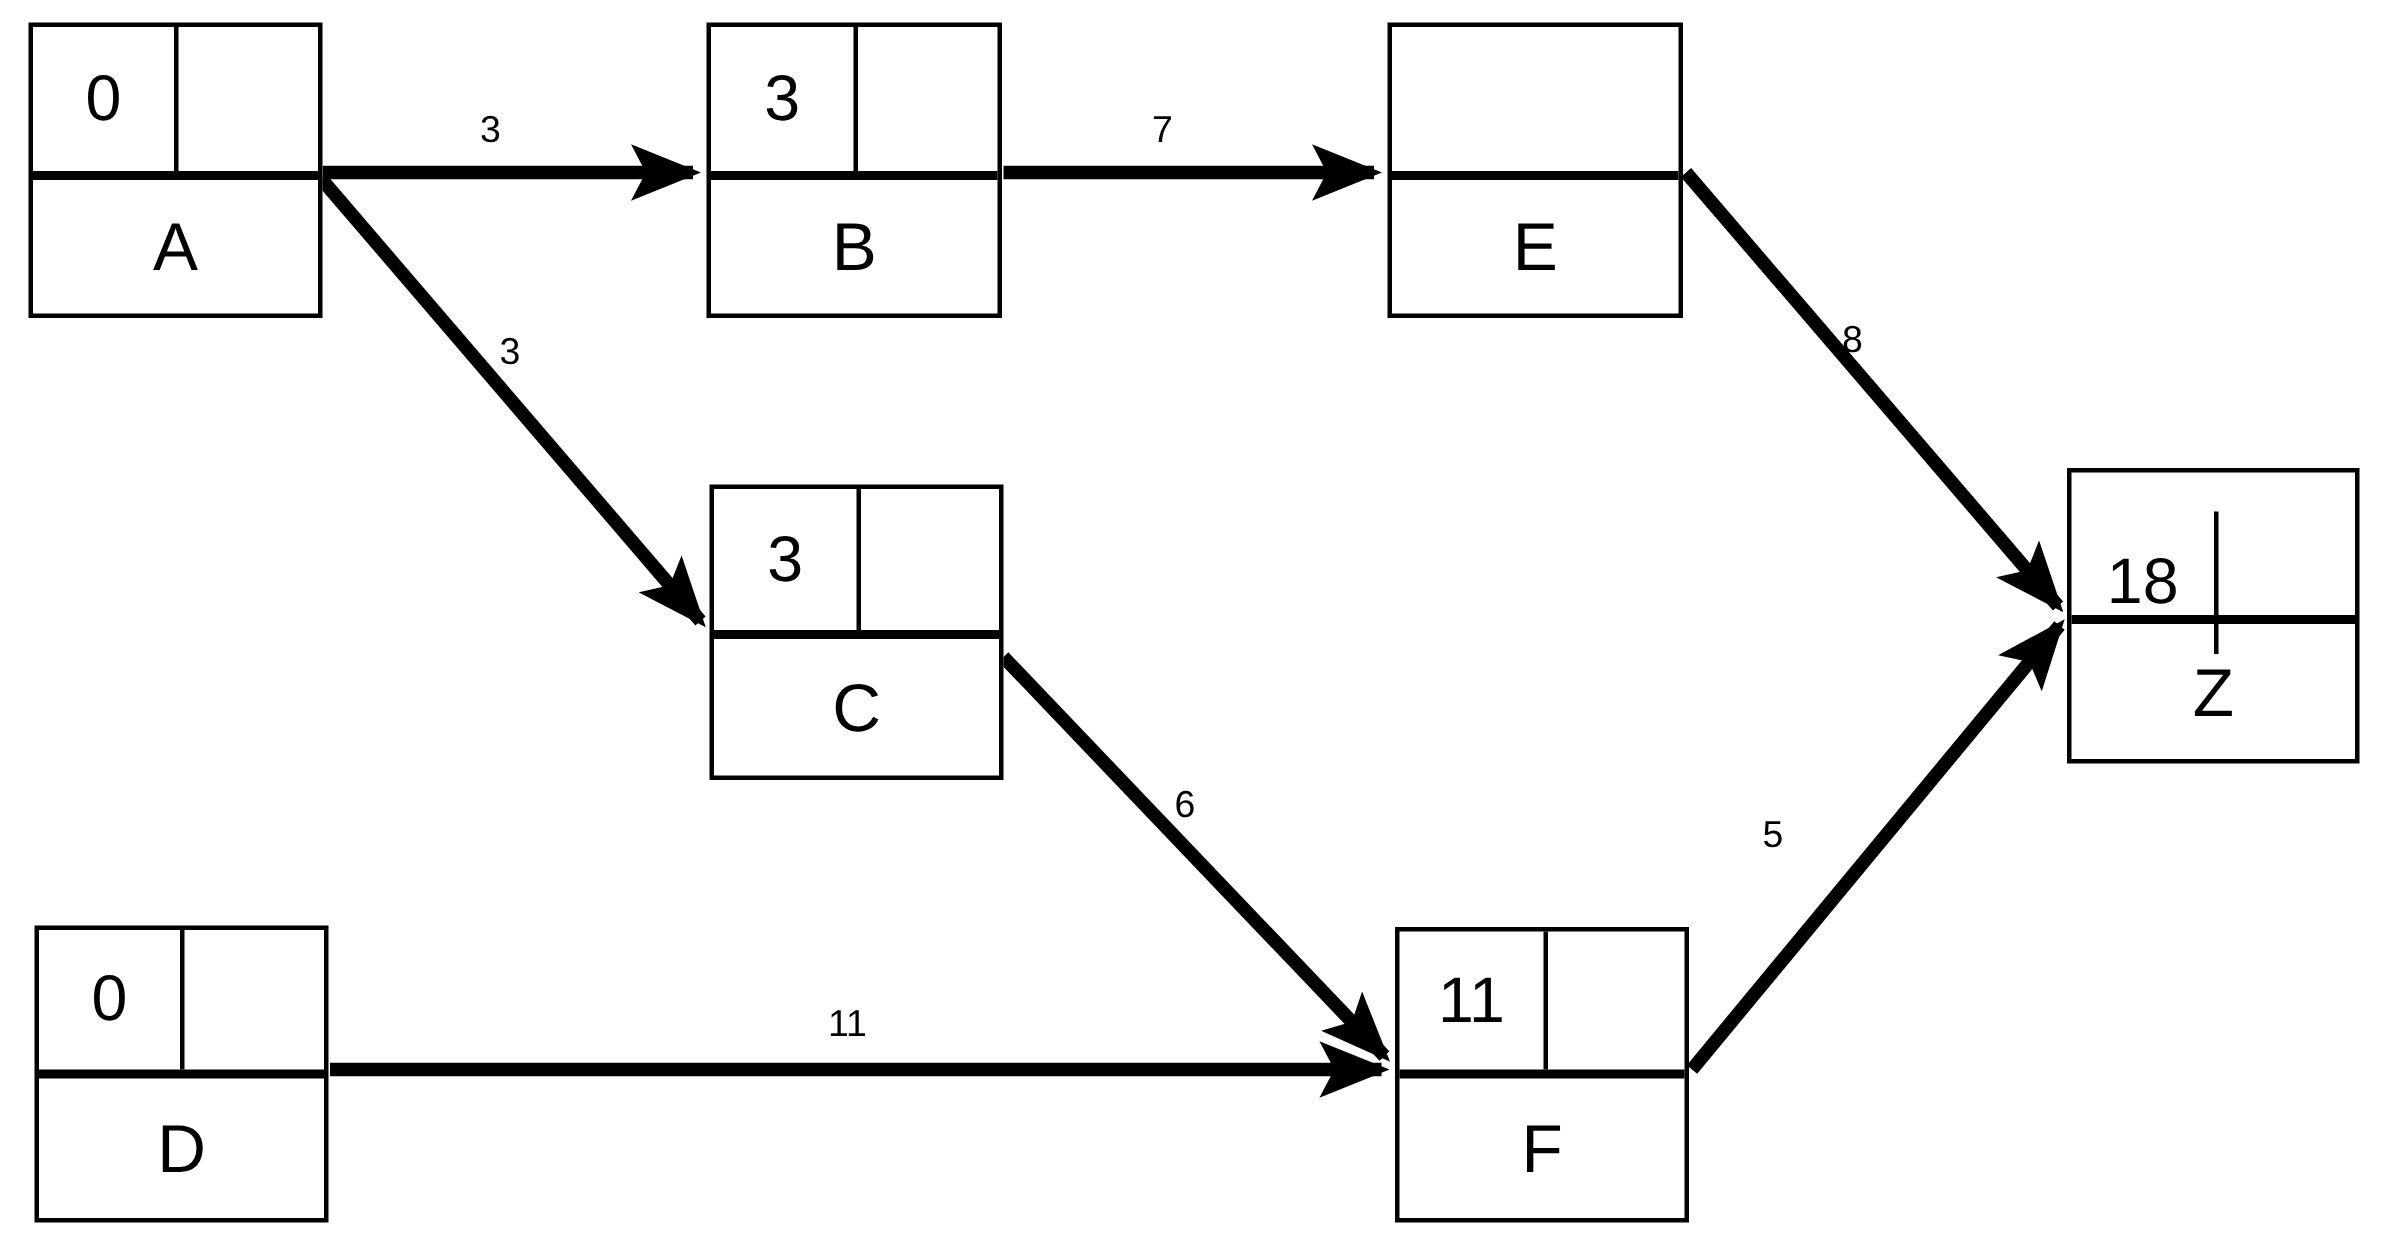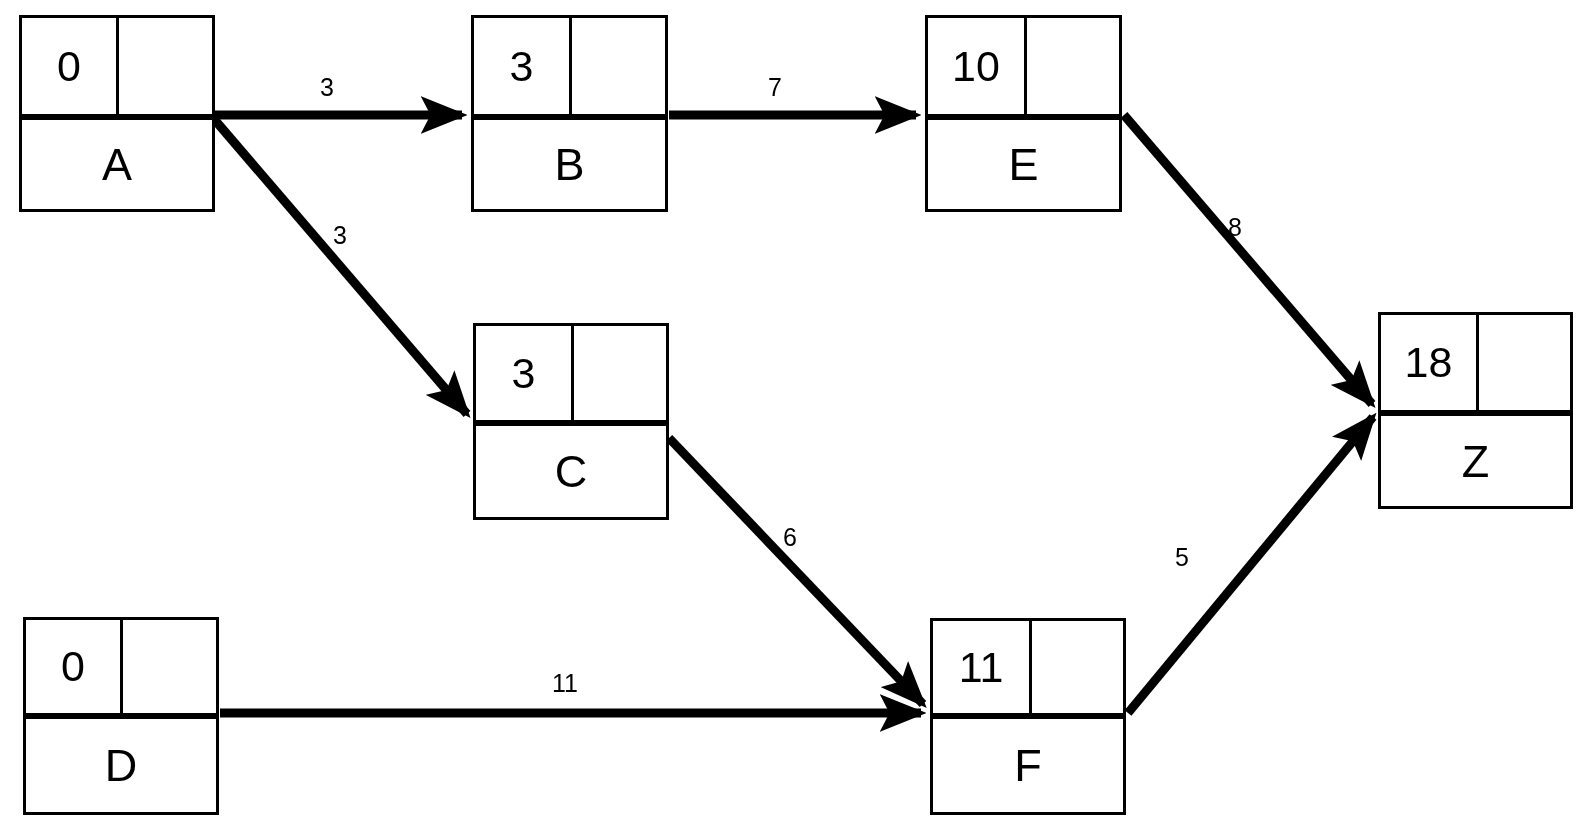--- a/index.html
+++ b/index.html
@@ -114,36 +114,35 @@
       <div class="node-box" style="left: 471px; top: 15px; width: 197px; height: 197px; border-color: rgb(0, 0, 0);">
         <div class="node-top-row" style="height: 96px;">
           <div class="node-cell-value" style="width: 98px; border-right-color: rgb(0, 0, 0);">3</div>
           <div class="node-cell-empty"></div>
         </div>
         <div class="node-divider-h" style="top: 96px; background: rgb(0, 0, 0);"></div>
         <div class="node-label-row" style="top: 102px;">B</div>
       </div>
       <div class="node-box" style="left: 925px; top: 15px; width: 197px; height: 197px; border-color: rgb(0, 0, 0);">
         <div class="node-top-row" style="height: 96px;">
-          <div class="node-cell-value" style="width: 99px; border-right-color: rgb(0, 0, 0);">10</div>
           <div class="node-cell-empty"></div>
         </div>
         <div class="node-divider-h" style="top: 96px; background: rgb(0, 0, 0);"></div>
         <div class="node-label-row" style="top: 102px;">E</div>
       </div>
       <div class="node-box" style="left: 473px; top: 323px; width: 196px; height: 197px; border-color: rgb(0, 0, 0);">
         <div class="node-top-row" style="height: 94px;">
           <div class="node-cell-value" style="width: 98px; border-right-color: rgb(0, 0, 0);">3</div>
           <div class="node-cell-empty"></div>
         </div>
         <div class="node-divider-h" style="top: 94px; background: rgb(0, 0, 0);"></div>
         <div class="node-label-row" style="top: 100px;">C</div>
       </div>
       <div class="node-box" style="left: 1378px; top: 312px; width: 195px; height: 197px; border-color: rgb(0, 0, 0);">
-        <div class="node-top-row" style="height: 95px;">
+        <div class="node-top-row" style="height: 95px; margin-top: 26px;">
           <div class="node-cell-value" style="width: 98px; border-right-color: rgb(0, 0, 0);">18</div>
           <div class="node-cell-empty"></div>
         </div>
         <div class="node-divider-h" style="top: 95px; background: rgb(0, 0, 0);"></div>
         <div class="node-label-row" style="top: 101px;">Z</div>
       </div>
       <div class="node-box" style="left: 23px; top: 617px; width: 196px; height: 198px; border-color: rgb(0, 0, 0);">
         <div class="node-top-row" style="height: 93px;">
           <div class="node-cell-value" style="width: 97px; border-right-color: rgb(0, 0, 0);">0</div>
           <div class="node-cell-empty"></div>

